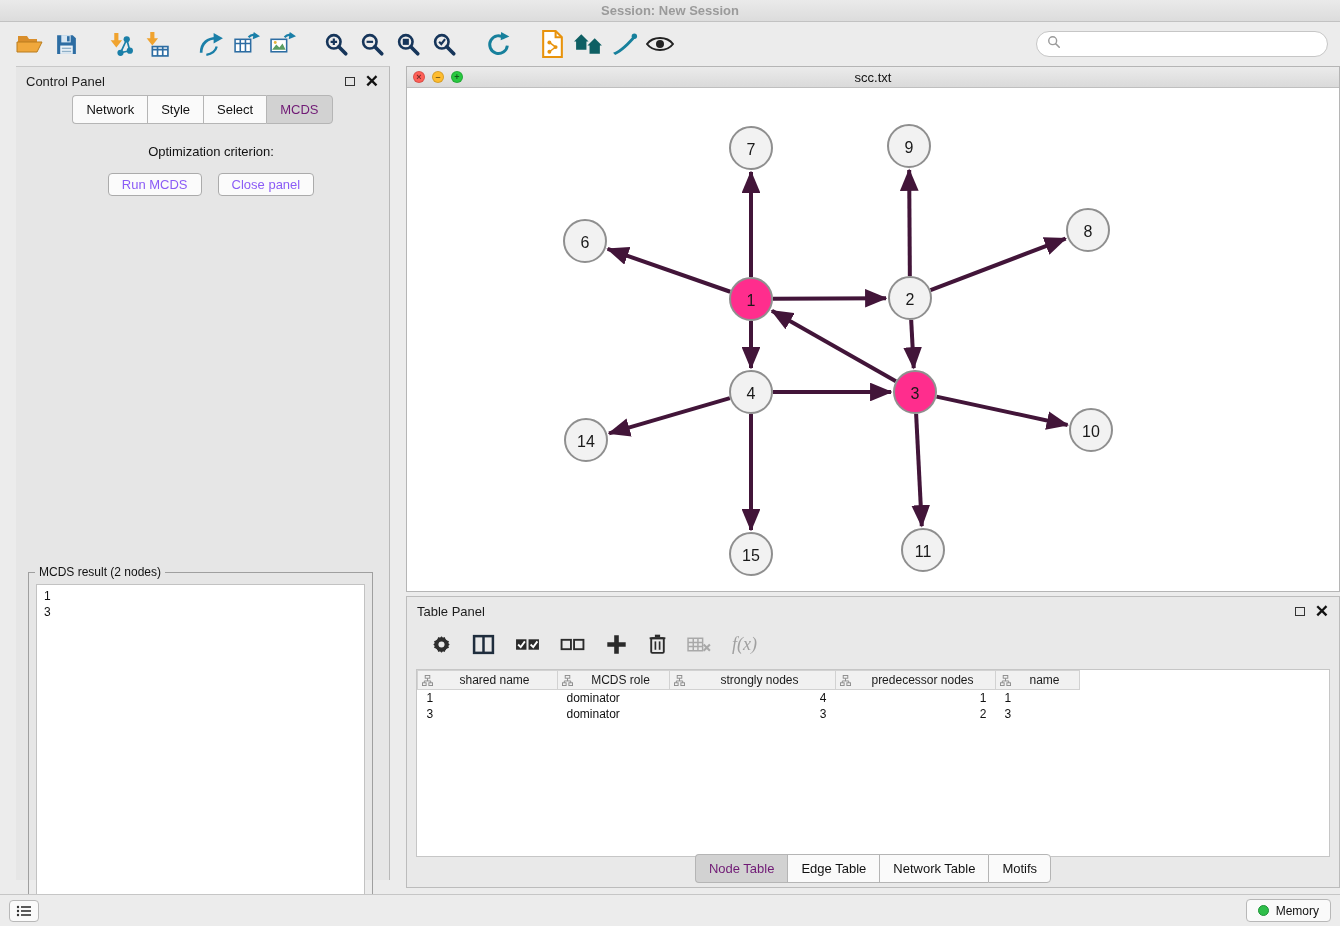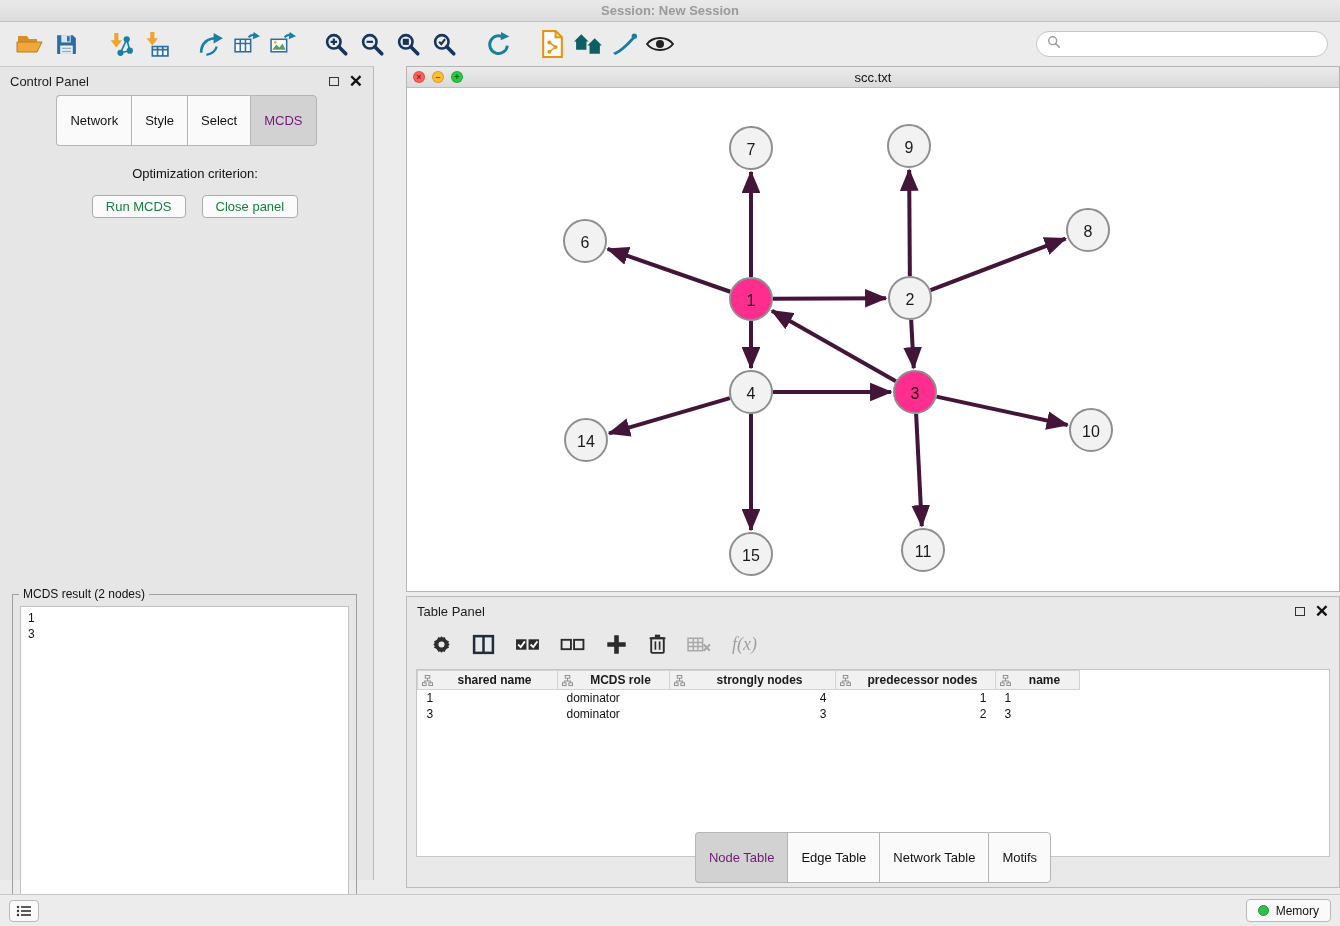--- a/index.html
+++ b/index.html
@@ -17,45 +17,45 @@
     display:flex; align-items:center; padding:0 12px; background:#ececec; }
   .tbtn { width:36px; height:34px; display:flex; align-items:center; justify-content:center;
     border-radius:4px; cursor:default; }
   .tsep { width:18px; }
   .search { margin-left:auto; width:292px; height:26px; background:#fff;
     border:1px solid #c6c6c6; border-radius:13px; display:flex; align-items:center;
     padding:0 10px; gap:6px; }
   .search input { border:none; outline:none; flex:1; font-size:13px; background:transparent; }
 
   
-  .control-panel { position:absolute; left:0; top:66px; width:374px; height:814px;
+  .control-panel { position:absolute; left:16px; top:66px; width:374px; height:814px;
     background:#e6e6e6; border-top:1px solid #c8c8c8; border-right:1px solid #b9b9b9; }
   .panel-header { height:28px; display:flex; align-items:center; padding:0 10px;
     font-size:13px; color:#1c1c1c; }
   .win-icons { margin-left:auto; display:flex; align-items:center; gap:10px; }
   .float-icon { width:10px; height:9px; border:1.5px solid #333; display:inline-block; }
   .close-icon { font-size:17px; font-weight:bold; color:#111; line-height:1; }
   .seg-tabs { display:flex; justify-content:center; }
-  .seg-tab { font-size:13px; padding:17px 13px; background:#fafafa; color:#111;
+  .seg-tab { font-size:13px; padding:6px 13px; background:#fafafa; color:#111;
     border:1px solid #b5b5b5; border-right:none; }
   .seg-tab:first-child { border-radius:4px 0 0 4px; }
   .seg-tab:last-child { border-right:1px solid #b5b5b5; border-radius:0 4px 4px 0; }
   .seg-tab.active { background:#d2d2d2; color:#701a75; }
   .cp-body { position:relative; height:calc(100% - 52px);padding-left:17px; }
   .opt-label { text-align:center; font-size:13px; color:#111; margin-top:20px; }
   .dropdown { display:flex; align-items:center; width:310px; height:23px; margin:9px auto 0;
     background:#fff; border:1px solid #b2b2b2; border-radius:4px; padding:0 6px 0 9px;
     font-size:13px; color:#111; }
   .stepper { margin-left:auto; display:flex; flex-direction:column; gap:2px; }
   .stepper .up { width:0; height:0; border-left:4px solid transparent;
     border-right:4px solid transparent; border-bottom:5px solid #444; }
   .stepper .down { width:0; height:0; border-left:4px solid transparent;
     border-right:4px solid transparent; border-top:5px solid #444; }
   .btn-row { display:flex; justify-content:center; gap:16px; margin-top:14px; }
-  .btn { font-size:13px; color:#15803d; background:#fbfbfb; border:1px solid #ababab;
+  .btn { font-size:13px; color:#8b5cf6; background:#fbfbfb; border:1px solid #ababab;
     border-radius:4px; padding:3px 13px; }
   .result-group { position:absolute; left:12px; right:16px; top:428px; height:378px;
     border:1px solid #9f9f9f; }
   .result-title { position:absolute; top:-8px; left:6px; background:#e6e6e6;
     padding:0 4px; font-size:12px; color:#111; }
   .result-box { position:absolute; left:7px; right:7px; top:11px; bottom:7px;
     background:#fff; border:1px solid #c2c2c2; font-size:12px; color:#111;
     padding:3px 7px; line-height:16px; overflow:hidden; }
 
   
@@ -79,21 +79,21 @@
     background:#e9e9e9; border:1px solid #bcbcbc; }
   .tp-toolbar { position:absolute; top:26px; left:0; right:0; height:42px;
     display:flex; align-items:center; gap:20px; padding:0 24px; }
   .tico { display:flex; align-items:center; justify-content:center; }
   .fx { font-family:"Liberation Serif", serif; font-style:italic; font-size:18px;
     color:#a0a0a0; }
   .tp-table { position:absolute; left:9px; right:9px; top:72px; bottom:30px;
     background:#fff; border:1px solid #c6c6c6; overflow:hidden; }
   table { border-collapse:collapse; table-layout:fixed; }
   th { background:#f1f1f1; border:1px solid #d2d2d2; height:19px; font-size:12px;
-    font-weight:bold; color:#1a1a1a; }
+    font-weight:normal; color:#1a1a1a; }
   .th-inner { display:flex; align-items:center; gap:3px; padding:0 4px; }
   .th-label { flex:1; text-align:center; }
   td { height:16px; padding:0 9px; font-size:12px; color:#111; white-space:nowrap; }
   .tp-tabs { position:absolute; bottom:4px; left:0; right:0; display:flex;
     justify-content:center; }
 
   
   .statusbar { position:absolute; left:0; right:0; bottom:0; height:32px;
     background:#ececec; border-top:1px solid #c6c6c6; display:flex; align-items:center;
     padding:0 9px; }

